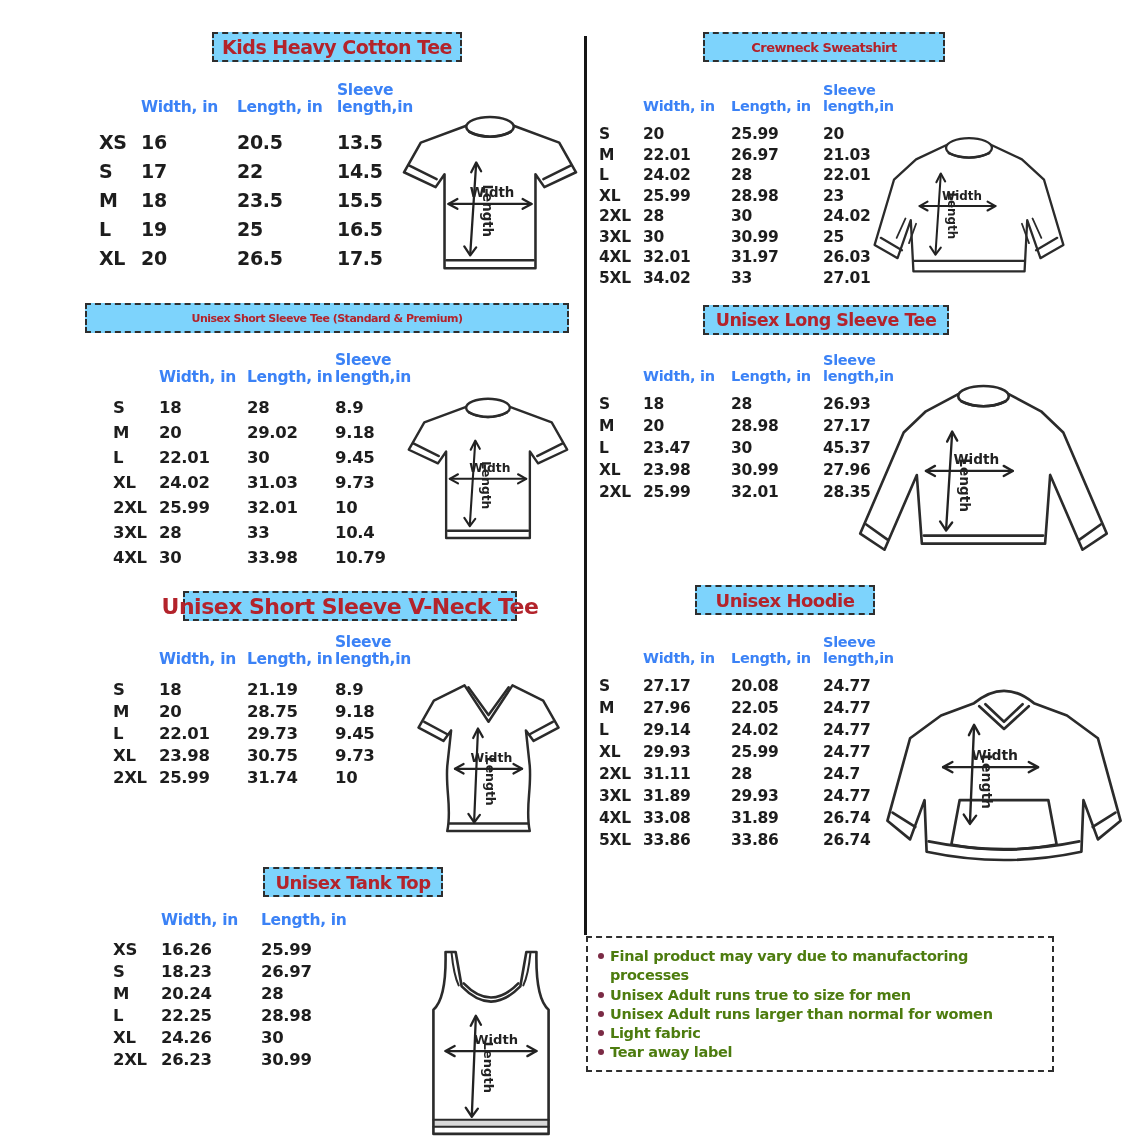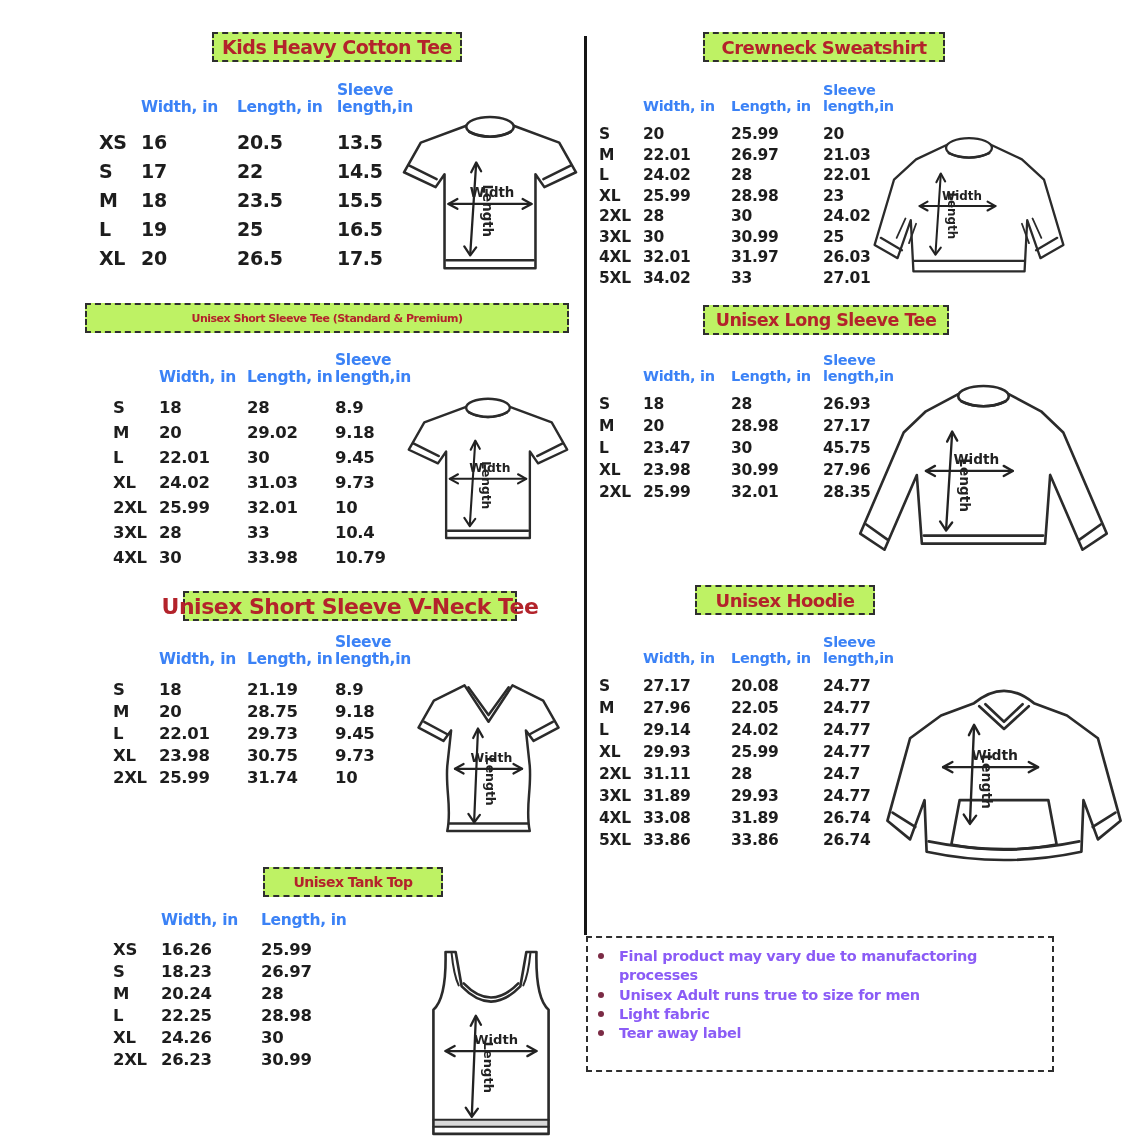--- a/index.html
+++ b/index.html
@@ -1,38 +1,38 @@
 <!DOCTYPE html>
 <html><head>
 <meta charset="utf-8">
 <style>
   html,body{margin:0;padding:0;background:#ffffff;}
   #canvas{position:relative;width:1140px;height:1140px;background:#ffffff;overflow:hidden;
           font-family:"DejaVu Sans", sans-serif;color:#1d1d1d;}
   .panel{position:absolute;}
   .tbox{position:absolute;border:2px dashed #2e2e2e;color:#b3232b;font-weight:bold;
         display:flex;align-items:center;justify-content:center;white-space:nowrap;
-        height:30px;letter-spacing:-0.5px;box-sizing:border-box;background:#bef264;}
+        height:30px;letter-spacing:-0.5px;box-sizing:border-box;background:#7dd3fc;}
   .tbl{position:absolute;}
   .hd,.bd{display:grid;grid-template-columns:var(--cols);}
   .hd{margin-bottom:12px;align-items:end;}
   .t-kids .hd{margin-bottom:16px;}
   .hd .c{color:#3b82f6;font-weight:bold;font-size:15.5px;line-height:1.12;letter-spacing:-0.3px;}
   .t-right .hd .c{font-size:14.5px;}
   .bd{grid-auto-rows:var(--rh);}
   .bd .s,.bd .v{font-weight:bold;color:#1d1d1d;letter-spacing:-0.3px;line-height:1.05;}
   .t-kids .bd{font-size:19px;}
   .t-left .bd{font-size:16.5px;}
   .t-right .bd{font-size:15.5px;}
   .divider{position:absolute;left:584px;top:36px;width:3px;height:899px;background:#161616;}
   .garment{position:absolute;}
   .notes{position:absolute;left:586px;top:936px;width:468px;height:136px;border:2px dashed #2e2e2e;
          padding:9px 10px;box-sizing:border-box;background:#fff;}
-  .note{display:flex;gap:15px;align-items:baseline;font-weight:bold;font-size:14.5px;
-        color:#8b5cf6;line-height:19.3px;letter-spacing:-0.3px;}
+  .note{display:flex;gap:6px;align-items:baseline;font-weight:bold;font-size:14.5px;
+        color:#4d7c0f;line-height:19.3px;letter-spacing:-0.3px;}
   .dot{width:6px;height:6px;border-radius:50%;background:#7b2b45;flex:none;position:relative;top:-2px;}
   svg text{font-family:"DejaVu Sans", sans-serif;}
 </style>
 </head>
 <body>
 
 <div id="canvas">
 
   <div class="divider"></div>
 
@@ -92,21 +92,21 @@
         </g>
       </g>
       <g font-size="13.5" font-weight="bold" fill="#222222">
         <text x="102" y="88" text-anchor="middle">Width</text>
         <text x="93" y="102" transform="rotate(90 93 102)" text-anchor="middle">Length</text>
       </g>
     </svg>
   </section>
 
   <section class="panel" style="left:595px;top:28px;width:545px;height:270px;">
-    <div class="tbox" style="left:108px;top:4px;width:242px;font-size:18px;">
+    <div class="tbox" style="left:108px;top:4px;width:242px;font-size:13px;">
       <span>Crewneck Sweatshirt</span>
     </div>
     <div class="tbl t-right" style="left:4px;top:54px;--cols:44px 88px 92px 84px;--rh:20.5px;">
         <div class="hd">
           <div class="c"></div>
           <div class="c">Width, in</div>
           <div class="c">Length, in</div>
           <div class="c">Sleeve length,in</div>
         </div>
         <div class="bd">
@@ -259,21 +259,21 @@
           <div class="v">18</div>
           <div class="v">28</div>
           <div class="v">26.93</div>
           <div class="s">M</div>
           <div class="v">20</div>
           <div class="v">28.98</div>
           <div class="v">27.17</div>
           <div class="s">L</div>
           <div class="v">23.47</div>
           <div class="v">30</div>
-          <div class="v">45.75</div>
+          <div class="v">45.37</div>
           <div class="s">XL</div>
           <div class="v">23.98</div>
           <div class="v">30.99</div>
           <div class="v">27.96</div>
           <div class="s">2XL</div>
           <div class="v">25.99</div>
           <div class="v">32.01</div>
           <div class="v">28.35</div>
         </div>
       </div>
@@ -435,21 +435,21 @@
         </g>
       </g>
       <g font-size="13.5" font-weight="bold" fill="#222222">
         <text x="116" y="89" text-anchor="middle">Width</text>
         <text x="104" y="110" transform="rotate(90 104 110)" text-anchor="middle">Length</text>
       </g>
     </svg>
   </section>
 
   <section class="panel" style="left:85px;top:862px;width:500px;height:278px;">
-    <div class="tbox" style="left:178px;top:5px;width:180px;font-size:14px;">
+    <div class="tbox" style="left:178px;top:5px;width:180px;font-size:18px;">
       <span>Unisex Tank Top</span>
     </div>
     <div class="tbl t-left" style="left:28px;top:50px;--cols:48px 100px 110px;--rh:22px;">
         <div class="hd">
           <div class="c"></div>
           <div class="c">Width, in</div>
           <div class="c">Length, in</div>
         </div>
         <div class="bd">
           <div class="s">XS</div>
@@ -503,20 +503,24 @@
       <div class="note">
         <span class="dot"></span>
         <span>Final product may vary due to manufactoring processes</span>
       </div>
       <div class="note">
         <span class="dot"></span>
         <span>Unisex Adult runs true to size for men</span>
       </div>
       <div class="note">
         <span class="dot"></span>
+        <span>Unisex Adult runs larger than normal for women</span>
+      </div>
+      <div class="note">
+        <span class="dot"></span>
         <span>Light fabric</span>
       </div>
       <div class="note">
         <span class="dot"></span>
         <span>Tear away label</span>
       </div>
     </div>
 
 </div>
 

